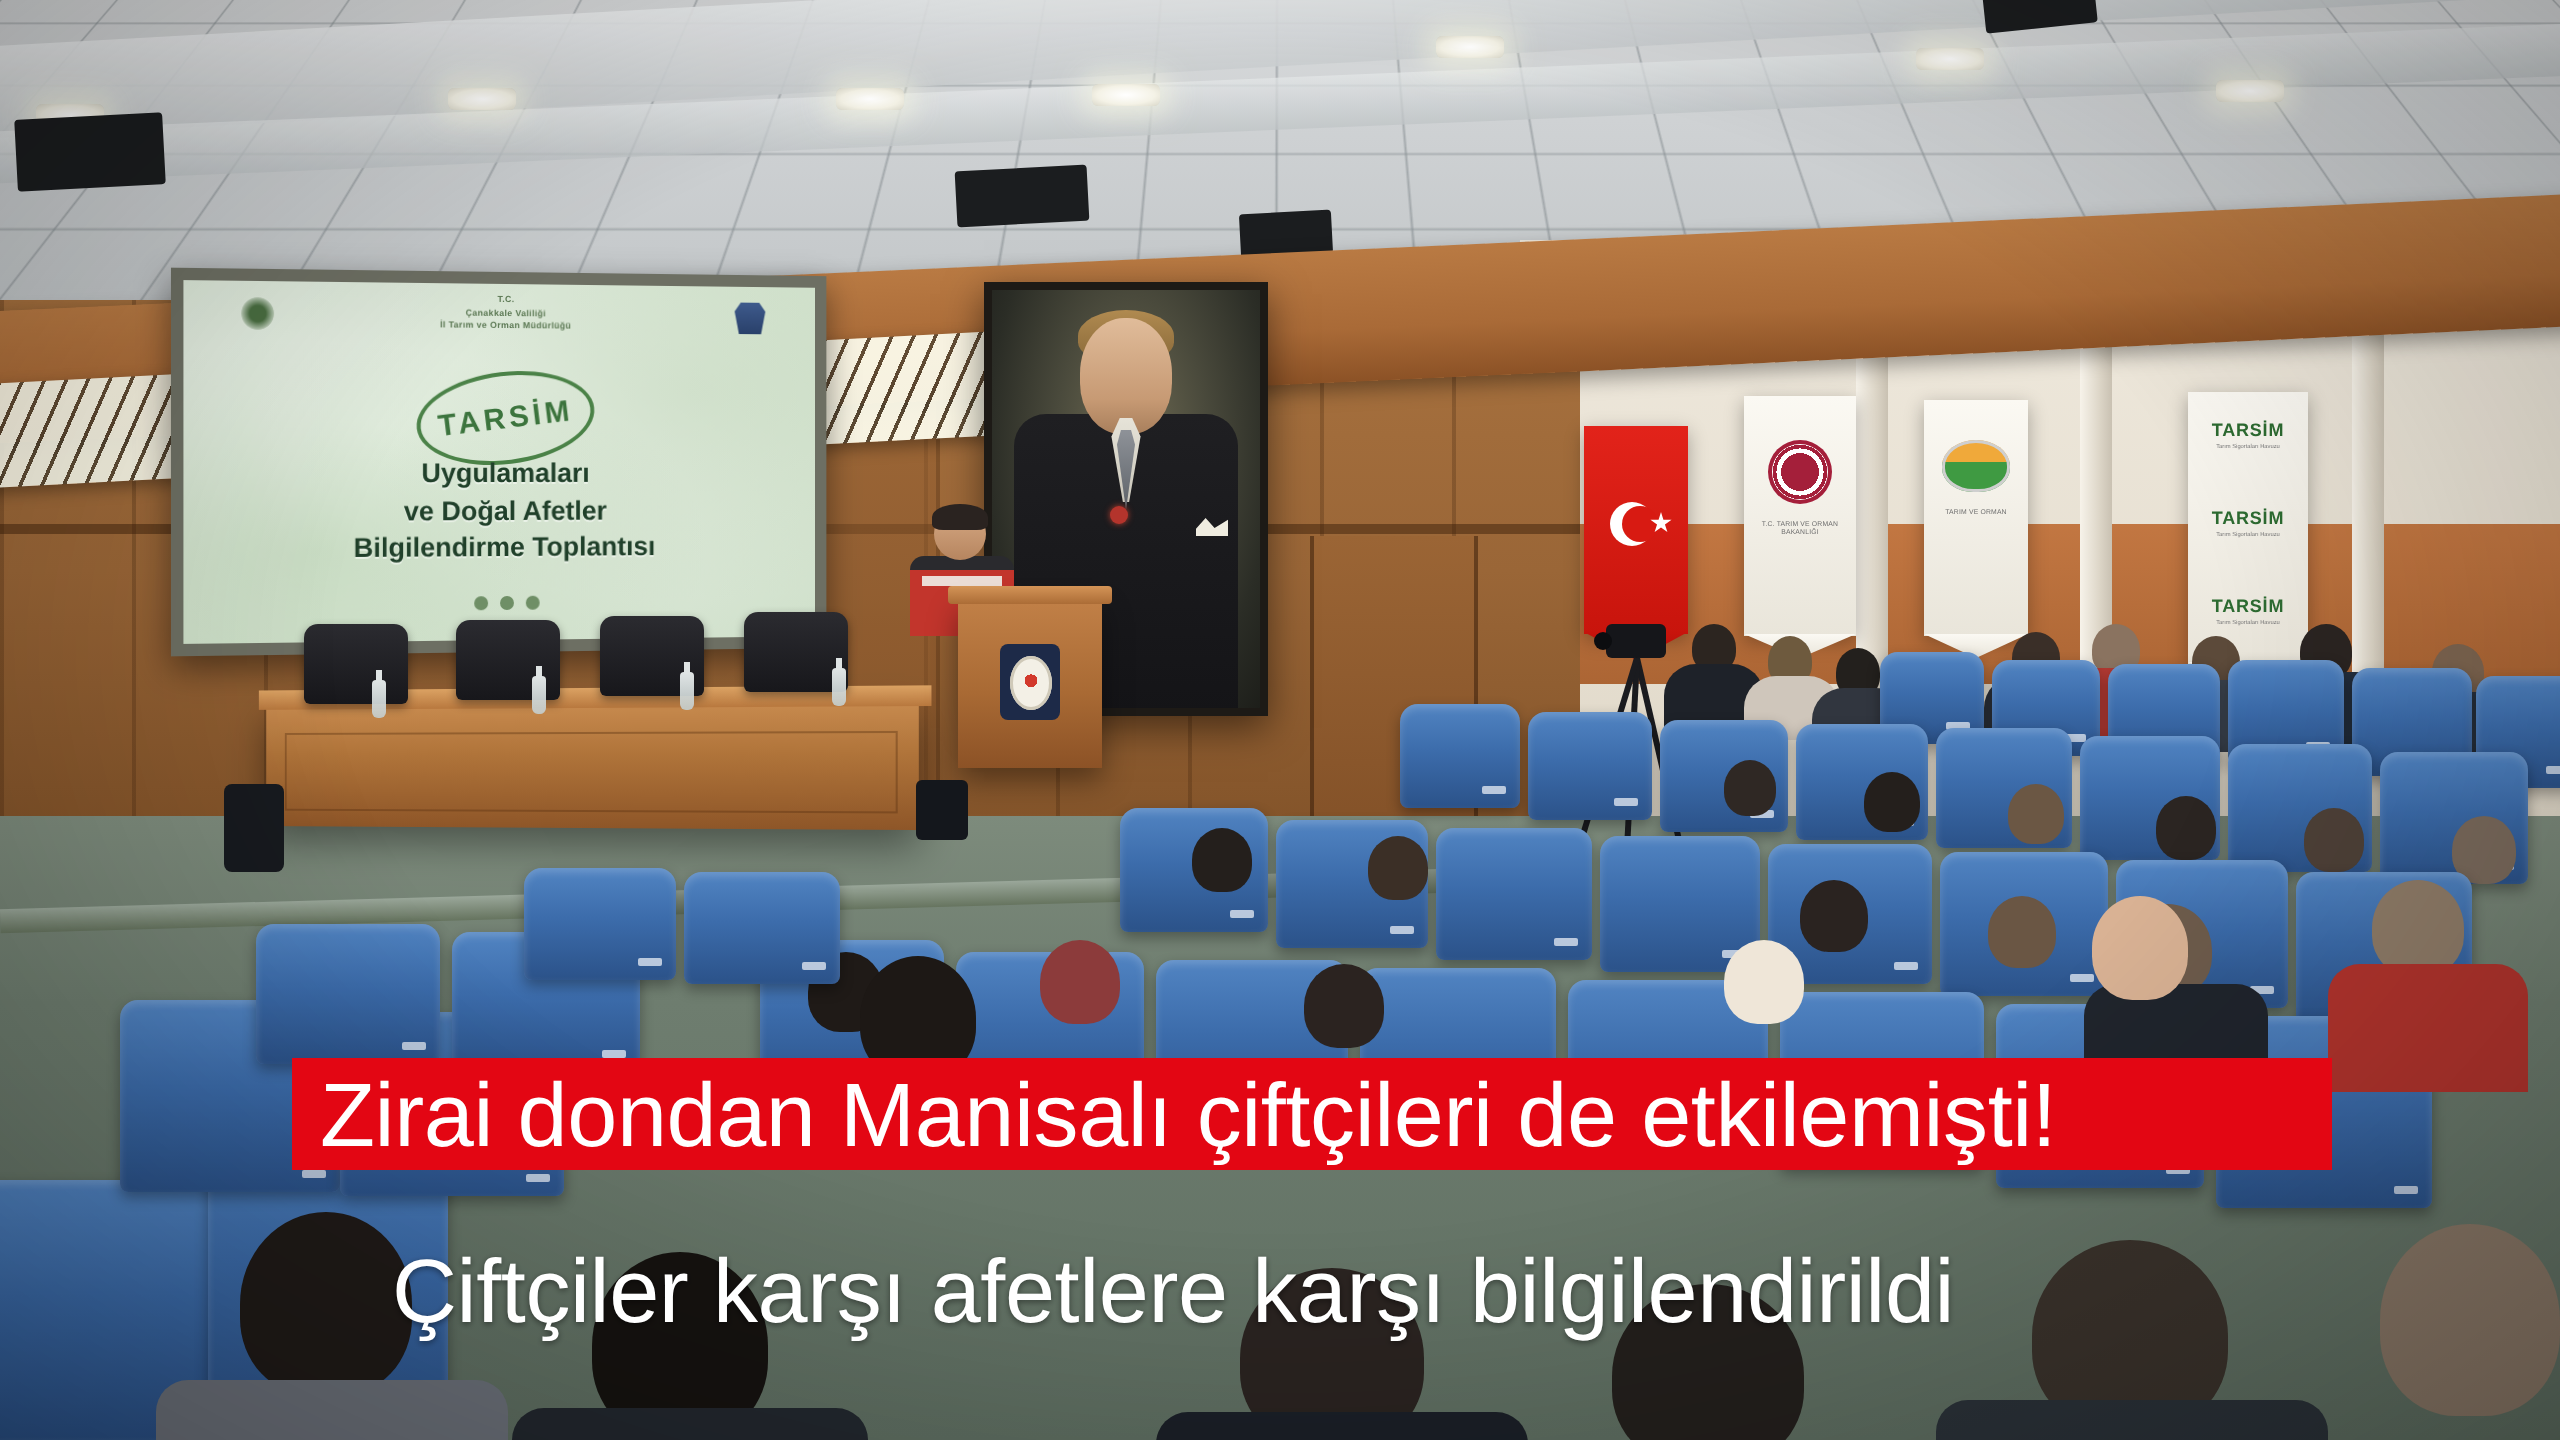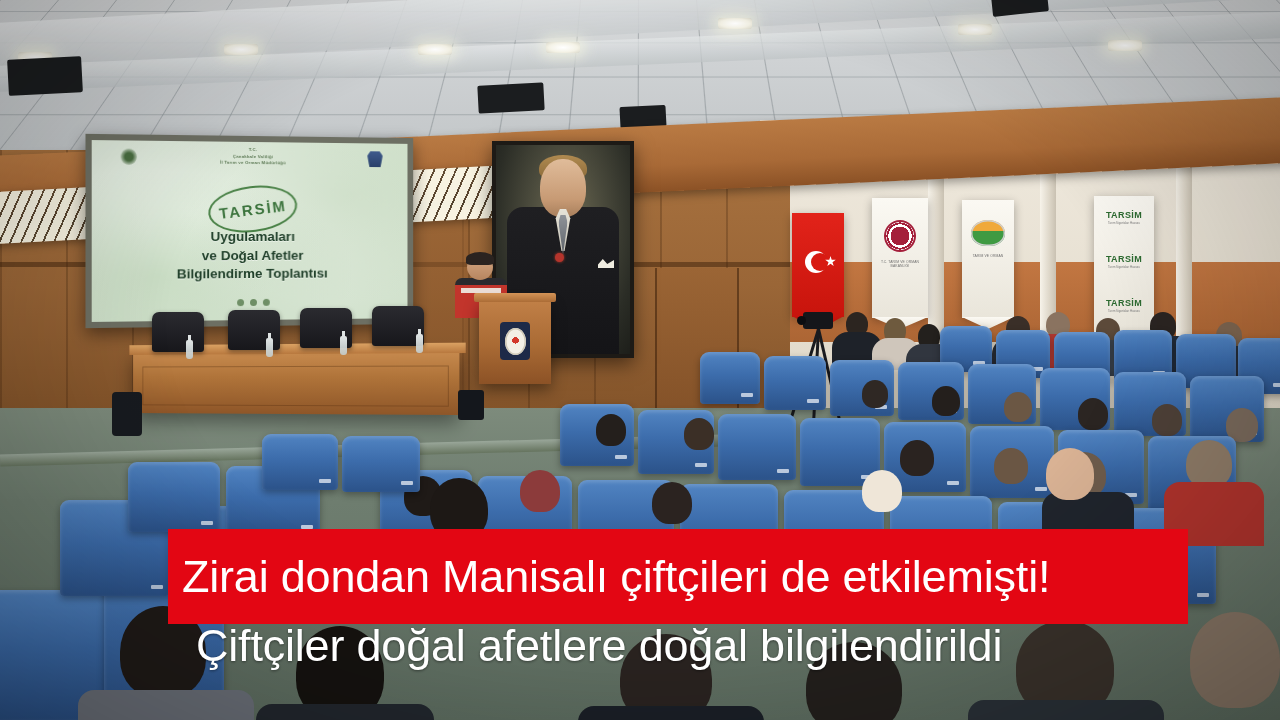--- a/index.html
+++ b/index.html
@@ -195,21 +195,21 @@
   .person{position:absolute;border-radius:50% 50% 42% 42%;}
   .shoulder{position:absolute;border-radius:16px 16px 0 0;}
 
   
   #tripod{left:795px;top:312px;width:46px;height:122px;}
   #tripod .cam{position:absolute;left:8px;top:0;width:30px;height:17px;border-radius:3px;background:#15161a;}
   #tripod .cam::after{content:"";position:absolute;left:-6px;top:4px;width:9px;height:9px;border-radius:50%;background:#0c0d10;}
   #tripod .leg{position:absolute;top:17px;width:2.5px;height:105px;background:#1a1b1f;transform-origin:top center;}
 
   
-  #headline{left:168px;top:529px;width:1020px;height:95px;background:#e30613;
+  #headline{left:146px;top:529px;width:1020px;height:56px;background:#e30613;
     display:flex;align-items:center;padding:16px 14px;box-sizing:border-box;}
   #headline span{color:#fff;font-size:45px;line-height:1;font-weight:400;
     letter-spacing:-.2px;white-space:nowrap;}
   #subline{left:196px;top:612px;width:1010px;height:66px;display:flex;align-items:center;}
   #subline span{color:#fff;font-size:45px;line-height:1;font-weight:400;letter-spacing:-.2px;
     white-space:nowrap;text-shadow:0 1px 3px rgba(0,0,0,.45);}
 
   .vig{position:absolute;inset:0;pointer-events:none;
     background:radial-gradient(ellipse at 50% 45%,transparent 52%,rgba(0,0,0,.28) 100%);}
 </style>
@@ -522,16 +522,16 @@
 
   <div class="layer" style="left:112px;top:392px;width:30px;height:44px;background:#171a1f;border-radius:4px;"></div>
   <div class="layer" style="left:458px;top:390px;width:26px;height:30px;background:#14171c;border-radius:3px;"></div>
 
   <div class="vig"></div>
 
   <div class="layer" id="headline">
     <span>Zirai  dondan Manisalı çiftçileri de etkilemişti!</span>
   </div>
   <div class="layer" id="subline">
-    <span>Çiftçiler doğal afetlere doğal bilgilendirildi</span>
+    <span>Çiftçiler karşı afetlere karşı bilgilendirildi</span>
   </div>
 
 </div>
 
 </body></html>

